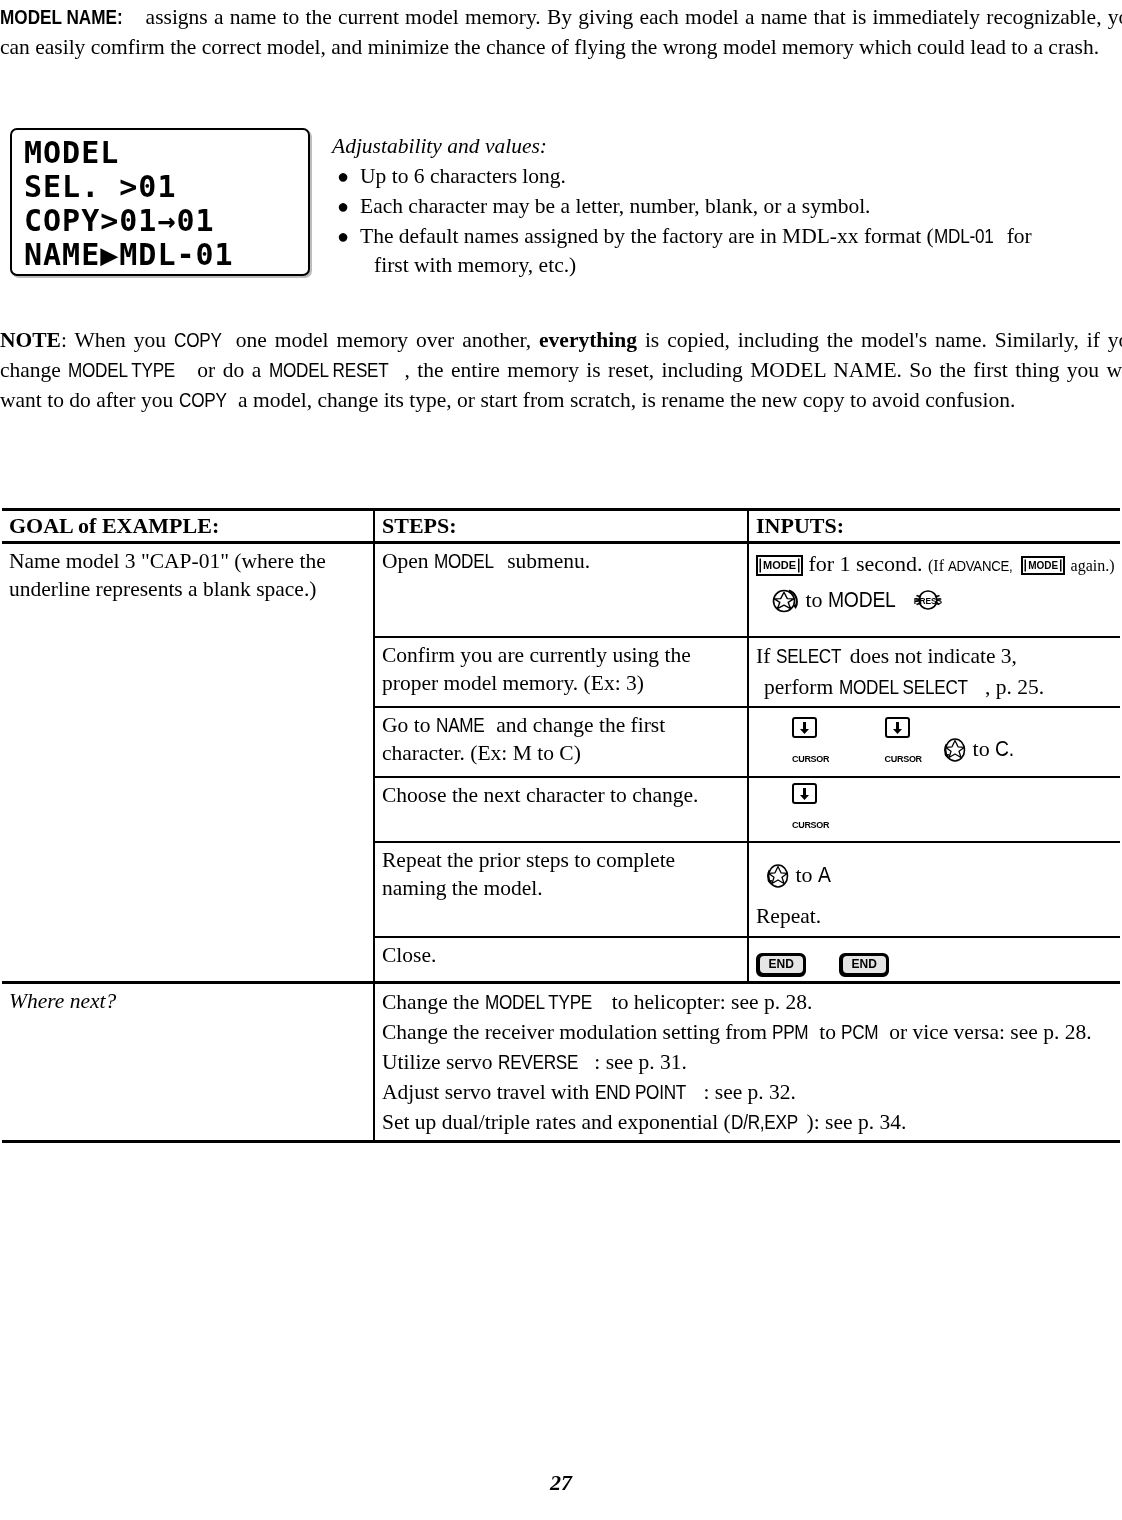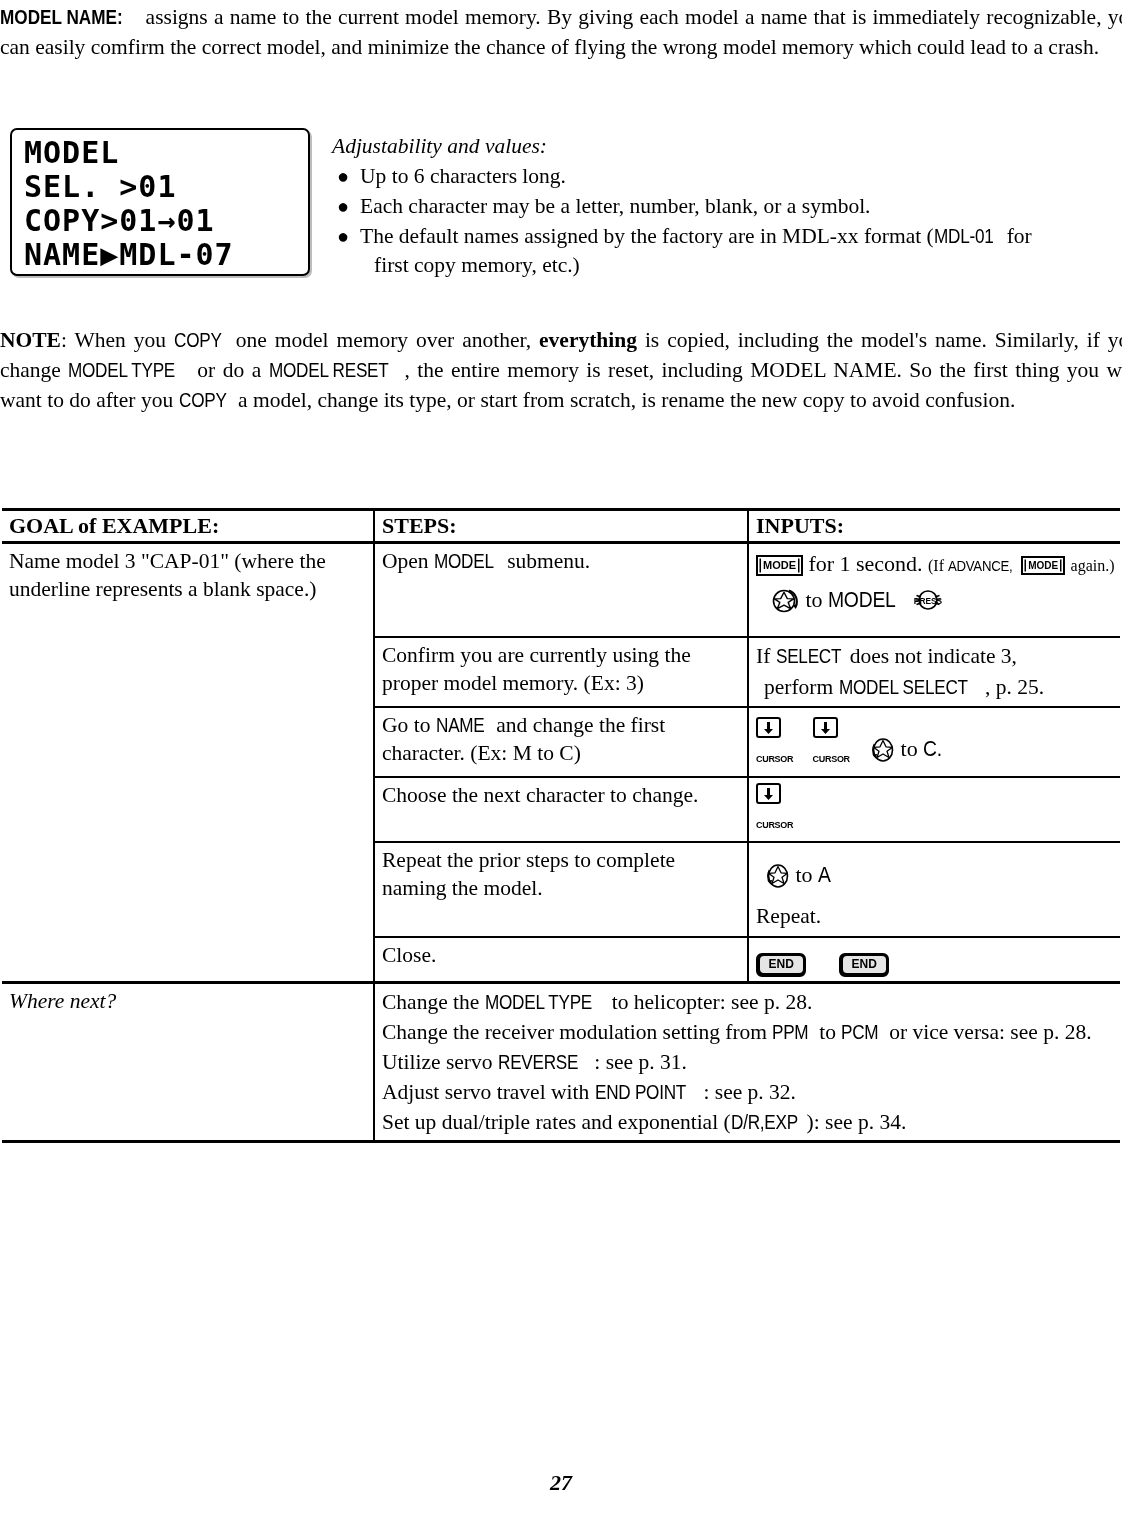--- a/index.html
+++ b/index.html
@@ -192,20 +192,21 @@
     font-size: 12px;
     line-height: 17px;
     padding: 0 9px;
   }
 
   .key-cursor {
     display: inline-block;
     text-align: center;
     vertical-align: -6px;
     margin-right: 14px;
+    margin-left: 36px;
   }
   .key-cursor .cap {
     width: 25px;
     height: 21px;
     border: 2px solid #000;
     border-radius: 3px;
     box-sizing: border-box;
     display: flex;
     align-items: center;
     justify-content: center;
@@ -246,40 +247,40 @@
 <div class="page">
 
   <div class="intro">
     <span class="cond-b">MODEL NAME:</span><span> assigns a name to the current model memory. By giving each model a name that is immediately recognizable, you can easily comfirm the correct model, and minimize the chance of flying the wrong model memory which could lead to a crash.</span>
   </div>
 
   <div class="lcd">
     <div class="lcd-inner"><span>MODEL</span>
 <span>SEL. &gt;01</span>
 <span>COPY&gt;01→01</span>
-<span>NAME▶MDL-07</span></div>
+<span>NAME▶MDL-01</span></div>
   </div>
 
   <div class="adj">
     <div class="adj-title">Adjustability and values:</div>
 
     <div class="bullet-row">
       <span class="dot">●</span>
       <span>Up to 6 characters long.</span>
     </div>
 
     <div class="bullet-row">
       <span class="dot">●</span>
       <span>Each character may be a letter, number, blank, or a symbol.</span>
     </div>
 
     <div class="bullet-row">
       <span class="dot">●</span>
       <span>The default names assigned by the factory are in MDL-xx format (</span><span class="cond">MDL-01</span><span>  for</span>
-      <div style="padding-left:14px;">first copy memory, etc.)</div>
+      <div style="padding-left:14px;">first with memory, etc.)</div>
     </div>
   </div>
 
   <div class="note">
     <b>NOTE</b><span>: When you </span><span class="cond">COPY</span><span> one model memory over another, </span><b>everything</b><span> is copied, including the model's name. Similarly, if you change </span><span class="cond">MODEL TYPE</span><span> or do a </span><span class="cond">MODEL RESET</span><span>, the entire memory is reset, including MODEL NAME. So the first thing you will want to do after you </span><span class="cond">COPY</span><span> a model, change its type, or start from scratch, is rename the new copy to avoid confusion.</span>
   </div>
 
   <table class="tbl">
     <colgroup>
       <col class="col-goal">

